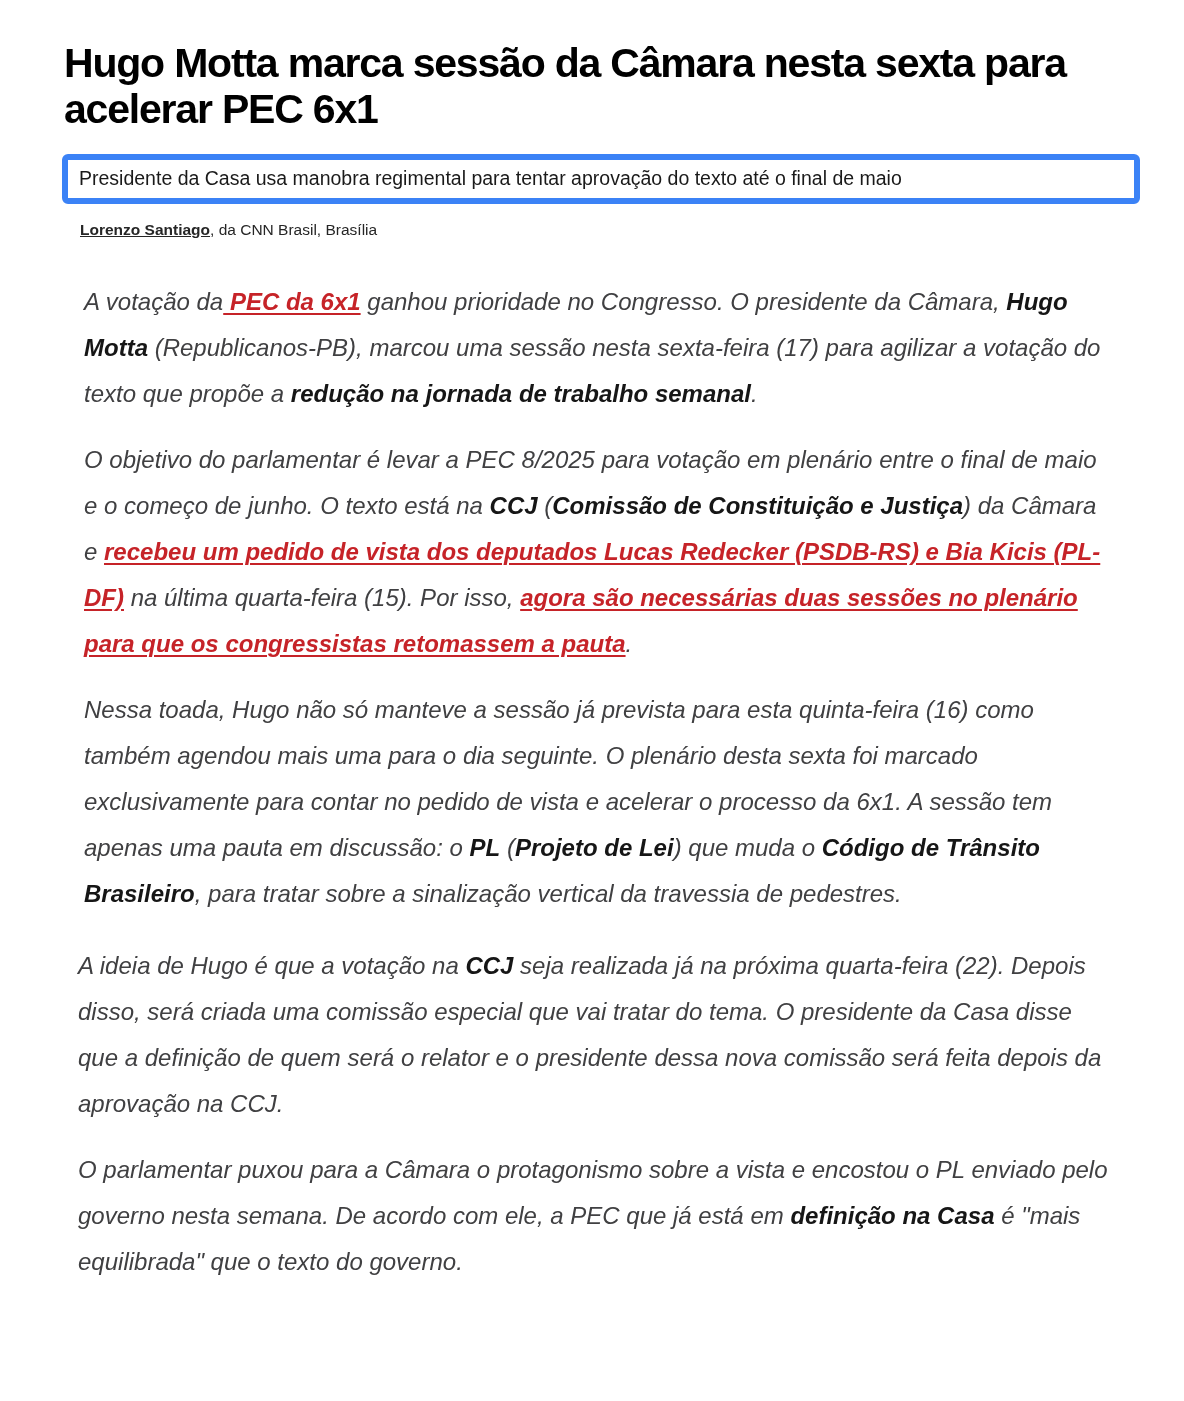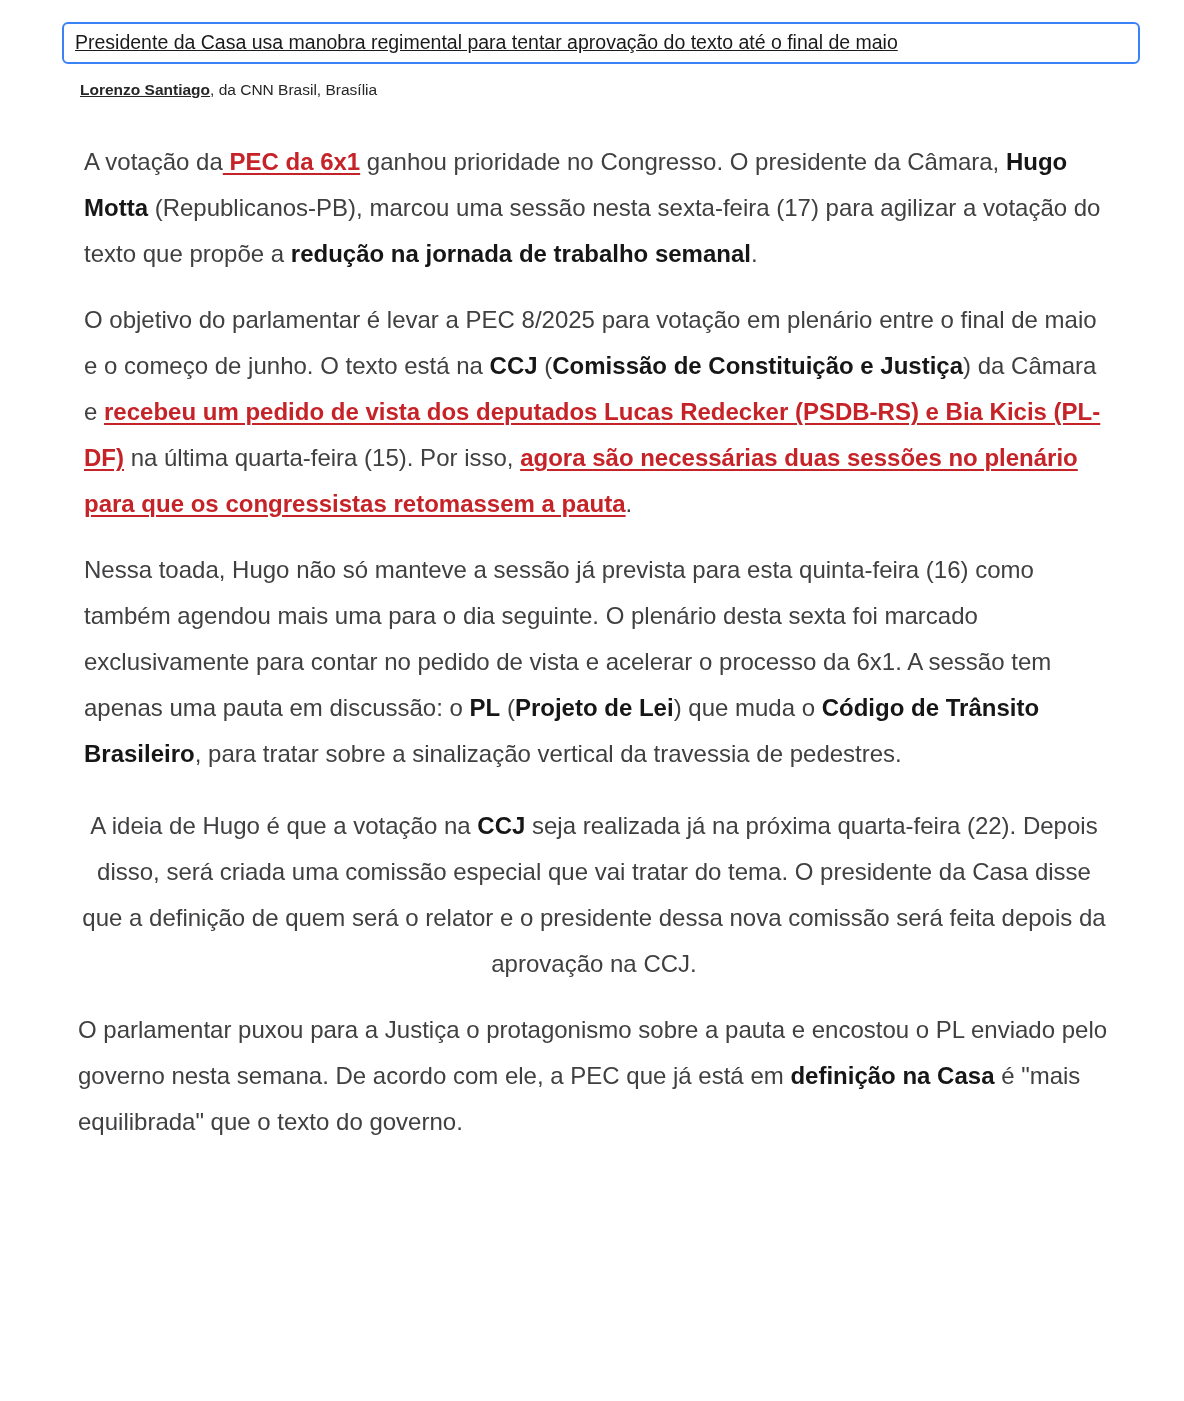--- a/index.html
+++ b/index.html
@@ -18,27 +18,26 @@
     max-width: 1020px;
     font-size: 41px;
     line-height: 46px;
     font-weight: bold;
     letter-spacing: -1.2px;
     color: #000000;
   }
 
   .subtitle-box {
     margin: 22px 44px 0 62px;
-    border: 2px solid #3b82f6;
+    border: 6px solid #3b82f6;
     border-radius: 6px;
     padding: 6px 11px 8px 11px;
     font-size: 19.5px;
     line-height: 24px;
     color: #1a1a1a;
-    text-decoration: underline;
   }
 
   .byline {
     margin: 16px 64px 0 80px;
     font-size: 15.5px;
     line-height: 19px;
     color: #262626;
   }
   .byline .author-link {
     font-weight: bold;
@@ -46,49 +45,51 @@
     text-decoration: underline;
     cursor: pointer;
   }
 
   .article-body {
     margin: 40px 0 0 78px;
     width: 1032px;
     font-size: 24px;
     line-height: 46px;
     color: #404042;
+    font-style: italic;
   }
   .paragraph { margin: 0 0 20px 0; }
   .paragraph.indent { padding-left: 6px; }
-  .paragraph.indent + .paragraph:not(.indent) { margin-top: 26px; text-align: center; }
+  .paragraph.indent + .paragraph:not(.indent) { margin-top: 26px; }
   .paragraph strong { color: #161616; font-weight: bold; }
   .paragraph .red-link {
     color: var(--link-red, #c62328);
     font-weight: bold;
     text-decoration: underline;
     text-decoration-thickness: 2px;
     text-underline-offset: 3px;
     cursor: pointer;
   }
 </style>
 </head>
 <body>
 
 <div class="page">
 
+  <h1 class="article-title">Hugo Motta marca sessão da Câmara nesta sexta para acelerar PEC 6x1</h1>
 
   <div class="subtitle-box">
     <span>Presidente da Casa usa manobra regimental para tentar aprovação do texto até o final de maio</span>
   </div>
 
   <div class="byline">
     <a class="author-link">Lorenzo Santiago</a><span>, da CNN Brasil, Brasília</span>
   </div>
 
   <div class="article-body">
       <p class="paragraph indent"><span>A votação da</span><a class="red-link"> PEC da 6x1</a><span> ganhou prioridade no Congresso. O presidente da Câmara, </span><strong>Hugo Motta</strong><span> (Republicanos-PB), marcou uma sessão nesta sexta-feira (17) para agilizar a votação do texto que propõe a </span><strong>redução na jornada de trabalho semanal</strong><span>.</span></p>
       <p class="paragraph indent"><span>O objetivo do parlamentar é levar a PEC 8/2025 para votação em plenário entre o final de maio e o começo de junho. O texto está na </span><strong>CCJ</strong><span> (</span><strong>Comissão de Constituição e Justiça</strong><span>) da Câmara e </span><a class="red-link">recebeu um pedido de vista dos deputados Lucas Redecker (PSDB-RS) e Bia Kicis (PL-DF)</a><span> na última quarta-feira (15). Por isso, </span><a class="red-link">agora são necessárias duas sessões no plenário para que os congressistas retomassem a pauta</a><span>.</span></p>
       <p class="paragraph indent"><span>Nessa toada, Hugo não só manteve a sessão já prevista para esta quinta-feira (16) como também agendou mais uma para o dia seguinte. O plenário desta sexta foi marcado exclusivamente para contar no pedido de vista e acelerar o processo da 6x1. A sessão tem apenas uma pauta em discussão: o </span><strong>PL</strong><span> (</span><strong>Projeto de Lei</strong><span>) que muda o </span><strong>Código de Trânsito Brasileiro</strong><span>, para tratar sobre a sinalização vertical da travessia de pedestres.</span></p>
       <p class="paragraph"><span>A ideia de Hugo é que a votação na </span><strong>CCJ</strong><span> seja realizada já na próxima quarta-feira (22). Depois disso, será criada uma comissão especial que vai tratar do tema. O presidente da Casa disse que a definição de quem será o relator e o presidente dessa nova comissão será feita depois da aprovação na CCJ.</span></p>
-      <p class="paragraph"><span>O parlamentar puxou para a Justiça o protagonismo sobre a pauta e encostou o PL enviado pelo governo nesta semana. De acordo com ele, a PEC que já está em </span><strong>definição na Casa</strong><span> é "mais equilibrada" que o texto do governo.</span></p>
+      <p class="paragraph"><span>O parlamentar puxou para a Câmara o protagonismo sobre a vista e encostou o PL enviado pelo governo nesta semana. De acordo com ele, a PEC que já está em </span><strong>definição na Casa</strong><span> é "mais equilibrada" que o texto do governo.</span></p>
     </div>
 
 </div>
 
 </body></html>

